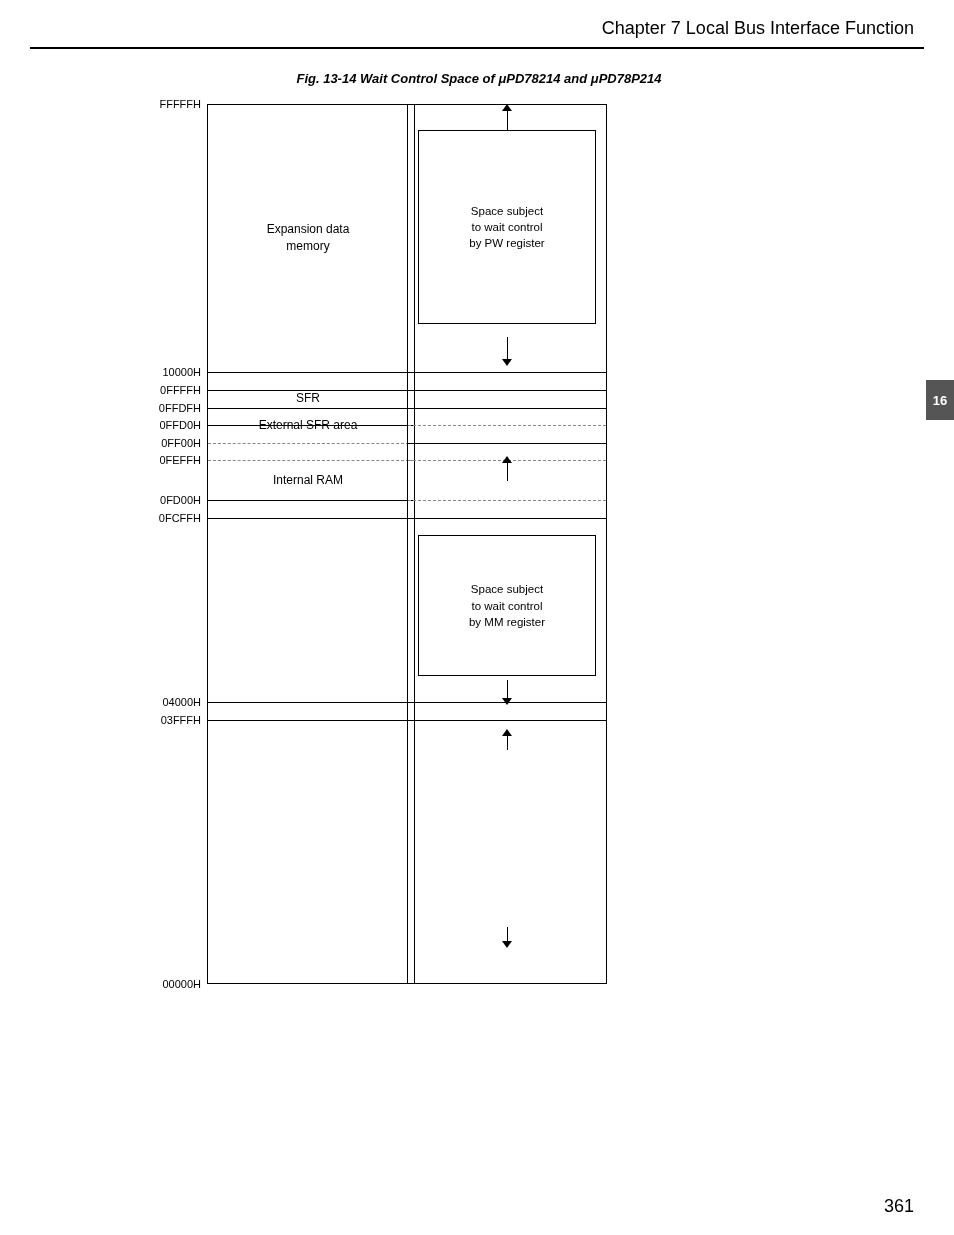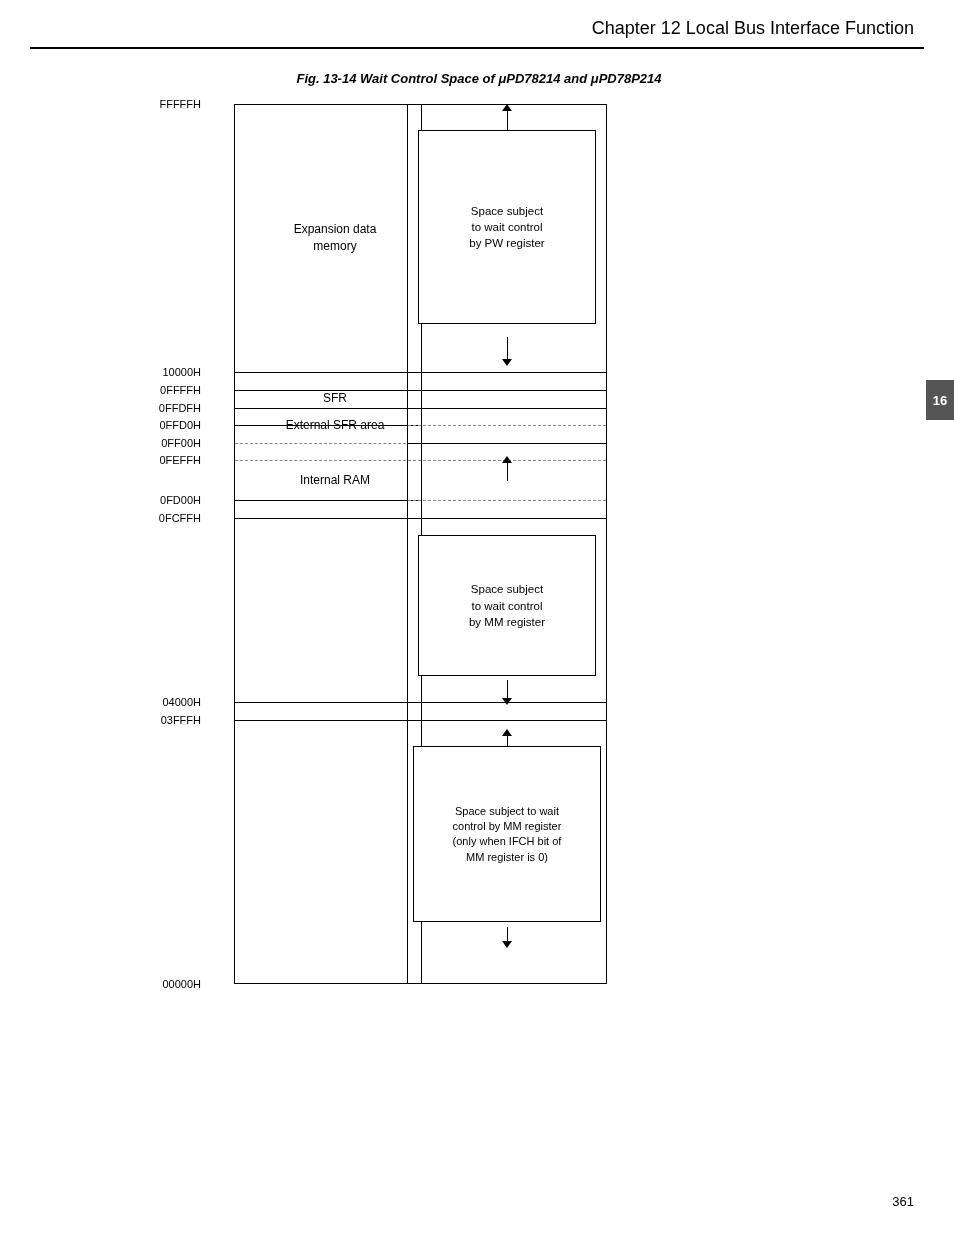--- a/index.html
+++ b/index.html
@@ -62,25 +62,24 @@
       white-space: nowrap;
       transform: translateY(-50%);
       padding-left: 16px;
     }
 
     
     .memory-col {
       position: absolute;
       left: 70px;
       top: 0;
-      width: 188px;
+      width: 208px;
       height: 100%;
       border-left: 1px solid #000;
       border-right: 1px solid #000;
-      margin-left: 27px;
     }
 
     
     .h-line {
       position: absolute;
       left: 0;
       right: 0;
       border-top: 1px solid #000;
     }
     .h-line-dashed {
@@ -166,30 +165,30 @@
       display: flex;
       align-items: center;
       justify-content: center;
       font-size: 13px;
       font-weight: bold;
     }
 
     
     .page-number {
       position: absolute;
-      bottom: 26px;
+      bottom: 18px;
       right: 40px;
-      font-size: 13px;
+      font-size: 18px;
     }
   </style>
 </head>
 <body>
 
 <div class="page-header">
-  <span class="chapter-title">Chapter 12   Local Bus Interface Function</span>
+  <span class="chapter-title">Chapter 7   Local Bus Interface Function</span>
 </div>
 <hr class="header-rule">
 
 <div class="figure-title">
   <span>Fig. 13-14  Wait Control Space of μPD78214 and μPD78P214</span>
 </div>
 
 <div class="diagram-wrapper">
 
   <div class="addr-labels">
@@ -280,23 +279,20 @@
     <div style="position:absolute; left:50%; transform:translateX(-50%); top:65.5%; display:flex; flex-direction:column; align-items:center;">
       <div style="width:1px;height:18px;background:#000;"></div>
       <div style="width:0;height:0;border-left:5px solid transparent;border-right:5px solid transparent;border-top:7px solid #000;"></div>
     </div>
 
     <div style="position:absolute; left:50%; transform:translateX(-50%); top:71%; display:flex; flex-direction:column; align-items:center;">
       <div style="width:0;height:0;border-left:5px solid transparent;border-right:5px solid transparent;border-bottom:7px solid #000;"></div>
       <div style="width:1px;height:14px;background:#000;"></div>
     </div>
 
-    <div class="wait-box" style="top:73%;height:20%;left:5px;right:5px;font-size:11px;">
-      <span>Space subject to wait<br>control by MM register<br>(only when IFCH bit of<br>MM register is 0)</span>
-    </div>
 
     <div style="position:absolute; left:50%; transform:translateX(-50%); top:93.5%; display:flex; flex-direction:column; align-items:center;">
       <div style="width:1px;height:14px;background:#000;"></div>
       <div style="width:0;height:0;border-left:5px solid transparent;border-right:5px solid transparent;border-top:7px solid #000;"></div>
     </div>
   </div>
 
 </div>
 
 <div class="chapter-tab">

